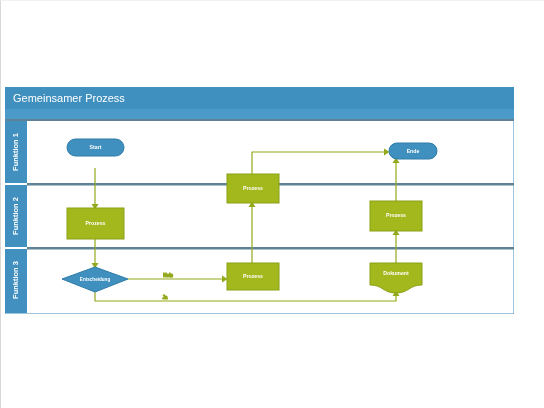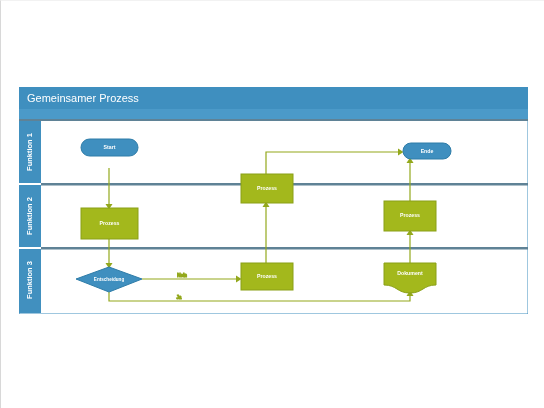--- a/index.html
+++ b/index.html
@@ -17,21 +17,21 @@
     position: relative;
     width: 544px;
     height: 408px;
     background: #ffffff;
     border-left: 1px solid #d8d8d8;
     border-top: 1px solid #f2f2f2;
     box-sizing: border-box;
   }
   #diagram {
     position: absolute;
-    left: 18px;
+    left: 4px;
     top: 86px;
     width: 509px;
     height: 227px;
   }
   svg { display: block; }
   .shape-label {
     font-family: "Liberation Sans", sans-serif;
     fill: #ffffff;
     font-weight: bold;
     text-anchor: middle;

